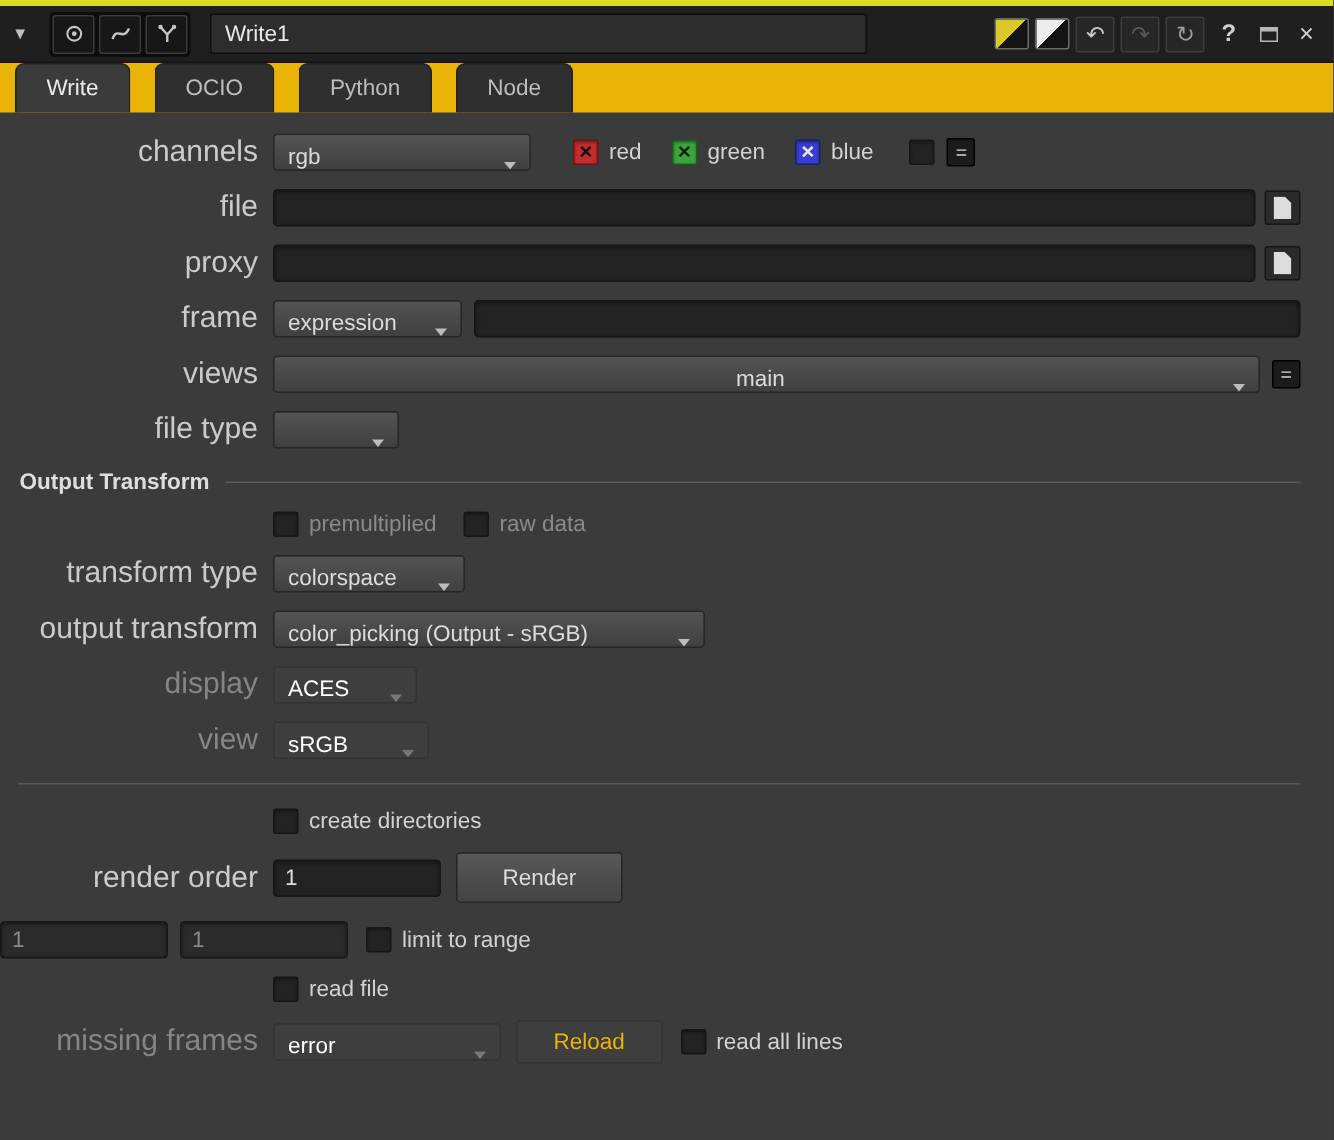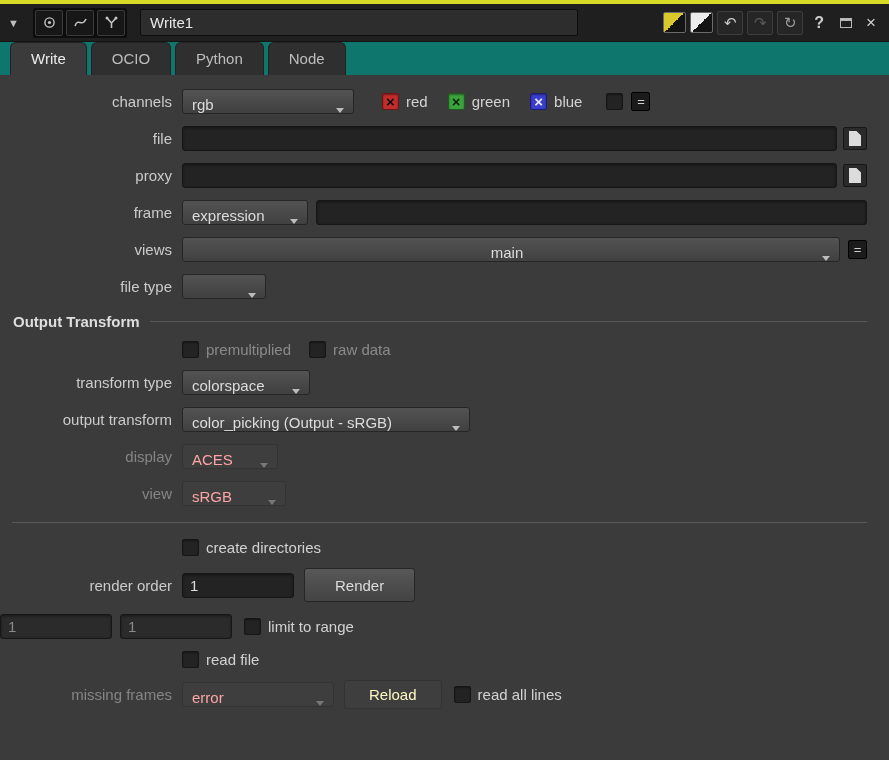--- a/index.html
+++ b/index.html
@@ -19,56 +19,56 @@
   .arrow-btn{width:26px;height:24px;background:#262626;border:1px solid #3d3d3d;border-radius:2px;display:flex;align-items:center;justify-content:center;font-size:15px;cursor:pointer}
   .arrow-btn.bright{color:#c9c9c9}
   .arrow-btn.dim{color:#5a5a5a}
   .arrow-btn.mid{color:#9c9c9c}
   .help-btn{color:#cfcfcf;font-size:16px;font-weight:bold;padding:0 7px;cursor:pointer}
   .float-btn{width:22px;height:20px;display:flex;align-items:center;justify-content:center;cursor:pointer}
   .float-icon{width:12px;height:10px;border:1px solid #b8b8b8;border-top:3px solid #b8b8b8;display:block}
   .close-btn{color:#cfcfcf;font-size:17px;padding:0 5px;cursor:pointer}
 
   
-  .tabs{display:flex;align-items:flex-end;height:33px;background:#0f766e;padding-left:10px;gap:4px;flex:none}
+  .tabs{display:flex;align-items:flex-end;height:33px;background:#eab308;padding-left:10px;gap:16px;flex:none}
   .tab{padding:7px 20px 8px;background:#2f2f2f;color:#bdbdbd;font-size:15px;border:1px solid #222;border-bottom:none;border-radius:6px 6px 0 0;cursor:pointer}
   .tab.active{background:#3b3b3b;color:#ebebeb}
 
   
   .content{padding-top:14px;flex:1}
   .row{display:flex;align-items:center;margin:0 22px 12px 0}
-  .label{width:182px;text-align:right;padding-right:10px;color:#cbcbcb;font-size:15px;flex:none}
+  .label{width:182px;text-align:right;padding-right:10px;color:#cbcbcb;font-size:20px;flex:none}
   .label.dim{color:#858585}
 
   .dd{height:25px;background:linear-gradient(#535353,#404040);border:1px solid #262626;border-radius:3px;color:#dcdcdc;font-size:15px;display:flex;align-items:flex-end;padding:0 9px;cursor:pointer;flex:none}
   .dd .txt{white-space:nowrap}
   .dd .arr{width:0;height:0;border-left:4px solid transparent;border-right:4px solid transparent;border-top:5px solid #bdbdbd;margin-left:auto;flex:none}
   .dd.grow{flex:1}
   .dd.center .txt{flex:1;text-align:center}
-  .dd.disabled{background:#3e3e3e;color:#fca5a5;border-color:#333}
+  .dd.disabled{background:#3e3e3e;color:#ffffff;border-color:#333}
   .dd.disabled .arr{border-top-color:#777}
 
   .input{height:25px;background:#232323;border:1px solid #161616;border-radius:3px;box-shadow:inset 0 1px 3px rgba(0,0,0,.45);color:#dcdcdc;font-size:15px;padding:0 7px;outline:none}
   .input.grow{flex:1}
   .input.dim{color:#8a8a8a;background:#2b2b2b}
 
   .cb{width:17px;height:17px;background:#232323;border:1px solid #161616;border-radius:2px;box-shadow:inset 0 1px 2px rgba(0,0,0,.4);flex:none;cursor:pointer;display:flex;align-items:center;justify-content:center;font-weight:bold;font-size:15px;line-height:1}
   .cb.red{background:#c22c2c;border-color:#6e1414;color:#111}
   .cb.green{background:#3da43d;border-color:#1d5a1d;color:#0d230d}
   .cb.blue{background:#3a3ecf;border-color:#1b1d70;color:#e9e9e9}
   .cb-label{margin-left:7px;color:#d2d2d2;font-size:15px;white-space:nowrap}
   .cb-label.dim{color:#8a8a8a}
 
   .eq{width:19px;height:19px;background:#1b1b1b;border:1px solid #000;border-radius:2px;color:#cfcfcf;display:flex;align-items:center;justify-content:center;font-size:13px;margin-left:8px;flex:none;cursor:pointer}
 
   .file-btn{width:24px;height:23px;margin-left:6px;display:flex;align-items:center;justify-content:center;flex:none;cursor:pointer;background:#2a2a2a;border:1px solid #161616;border-radius:2px}
   .page{width:12px;height:15px;background:#dcdcdc;clip-path:polygon(0 0,62% 0,100% 30%,100% 100%,0 100%)}
 
   .btn{height:29px;background:linear-gradient(#585858,#434343);border:1px solid #262626;border-radius:3px;color:#dcdcdc;font-size:15px;padding:16px 30px;display:flex;align-items:center;justify-content:center;cursor:pointer;flex:none}
-  .btn.disabled{background:#3e3e3e;color:#fef9c3;border-color:#333;padding:0 24px}
+  .btn.disabled{background:#3e3e3e;color:#eab308;border-color:#333;padding:0 24px}
 
   .section{display:flex;align-items:center;margin:6px 22px 10px 0;height:20px}
   .section .stitle{font-weight:bold;color:#dedede;font-size:15px;margin-left:13px;white-space:nowrap}
   .section .sline{flex:1;height:1px;background:#585858;margin-left:10px}
   .divider{height:1px;background:#585858;margin:16px 22px 16px 12px}
 
   
   .ml28{margin-left:28px}.ml20{margin-left:20px}.ml24{margin-left:24px}.ml12{margin-left:12px}
   .ml10{margin-left:10px}.ml8{margin-left:8px}.ml18{margin-left:18px}
   .w172{width:172px}.w126{width:126px}.w84{width:84px}.w128{width:128px}.w288{width:288px}

